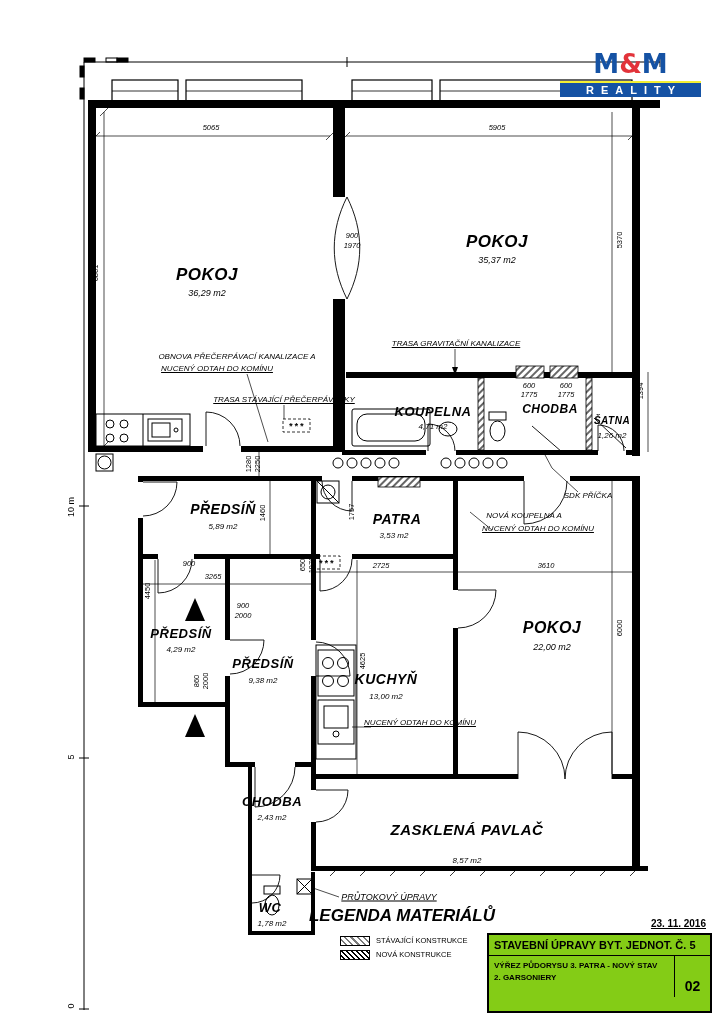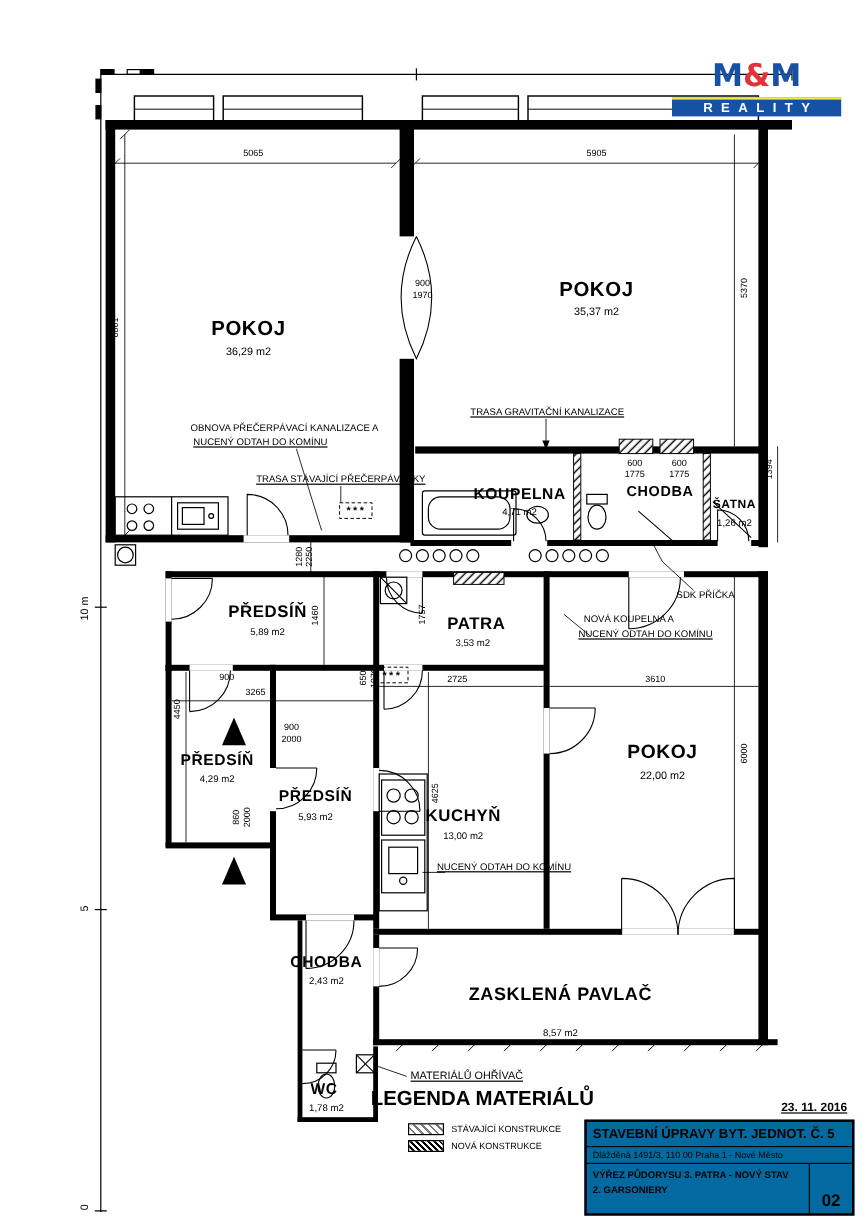--- a/index.html
+++ b/index.html
@@ -1,40 +1,40 @@
 <!DOCTYPE html>
 <html style="--logo_blue: #1552a4; --logo_red: #e2333a; --logo_yellow: #f3ef33;"><head>
 <meta charset="utf-8">
 <style>
   * { margin:0; padding:0; box-sizing:border-box; }
   body { background:#fff; }
   .canvas { position:relative; width:723px; height:1024px; background:#fff;
             font-family:"Liberation Sans", sans-serif; color:#000; overflow:hidden; }
   .plan { position:absolute; left:0; top:0; z-index:1; }
   .c,.cv,.cr,.cl { position:absolute; white-space:nowrap; z-index:2; line-height:1; }
-  .c  { transform:translate(-50%,-50%); }
+  .c  { transform:translate(-50%,-50%);font-style:italic; }
   .cv { transform:translate(-50%,-50%) rotate(-90deg); }
   .cr { transform:translate(-100%,-50%);text-decoration:underline; }
   .cl { transform:translate(0,-50%); }
   .rn  { font-weight:bold; letter-spacing:0.5px; }
   .ann { font-size:8px; }
   .dim { font-size:7.5px; }
   .u   { text-decoration:underline; }
   .stars { font-size:9px; letter-spacing:2px; font-weight:bold; }
 
   .logo { position:absolute; left:560px; top:50px; width:141px; height:47px; z-index:3; text-align:center; }
   .logo-top { height:29px; font-weight:bold; font-size:26px; line-height:29px;
               font-family:"DejaVu Sans", sans-serif; color:var(--logo_blue); }
   .logo-top .amp { color:var(--logo_red); }
   .logo-bottom { height:16px; margin-top:2px; background:var(--logo_blue); color:#fff;
                  font-weight:bold; font-size:11px; line-height:14px; letter-spacing:7px;
                  padding-left:7px; border-top:2px solid var(--logo_yellow); }
 
   .titleblock { position:absolute; left:487px; top:933px; width:225px; height:80px;
-                border:2px solid #000; background:#0369a1; z-index:3; }
+                border:2px solid #000; background:#84cc16; z-index:3; }
   .tb-r1 { height:21px; line-height:21px; border-bottom:1px solid #000; font-weight:bold; font-size:11px; padding-left:5px; }
   .tb-r2 { height:14px; line-height:14px; border-bottom:1px solid #000; font-size:7.5px; padding-left:5px; }
   .tb-r3 { display:flex; height:41px; }
   .tb-left { flex:1; padding:4px 0 0 5px; font-weight:bold; font-size:8px; line-height:12px; }
   .tb-num { width:36px; border-left:1px solid #000; display:flex; align-items:flex-end;
             justify-content:center; font-weight:bold; font-size:14px; padding-bottom:3px; }
 
   .date { font-size:10px; font-weight:bold; }
   .legend-title { font-size:17px; font-weight:bold; }
   .legend-label { font-size:7.5px; }
@@ -285,41 +285,41 @@
   <div class="c rn" style="left:550px;top:409px;font-size:12px">CHODBA</div>
   <div class="c rn" style="left:612px;top:421px;font-size:10px">ŠATNA</div>
   <div class="c" style="left:612px;top:436px;font-size:8px">1,26 m2</div>
   <div class="c rn" style="left:223px;top:509px;font-size:14px">PŘEDSÍŇ</div>
   <div class="c" style="left:223px;top:527px;font-size:8px">5,89 m2</div>
   <div class="c rn" style="left:397px;top:519px;font-size:14px">PATRA</div>
   <div class="c" style="left:394px;top:536px;font-size:8px">3,53 m2</div>
   <div class="c rn" style="left:181px;top:633px;font-size:13px">PŘEDSÍŇ</div>
   <div class="c" style="left:181px;top:650px;font-size:8px">4,29 m2</div>
   <div class="c rn" style="left:263px;top:663px;font-size:13px">PŘEDSÍŇ</div>
-  <div class="c" style="left:263px;top:681px;font-size:8px">5,93 m2</div>
+  <div class="c" style="left:263px;top:681px;font-size:8px">9,38 m2</div>
   <div class="c rn" style="left:386px;top:679px;font-size:14px">KUCHYŇ</div>
   <div class="c" style="left:386px;top:697px;font-size:8px">13,00 m2</div>
   <div class="c rn" style="left:552px;top:628px;font-size:16px">POKOJ</div>
   <div class="c" style="left:552px;top:647px;font-size:9px">22,00 m2</div>
   <div class="c rn" style="left:272px;top:801px;font-size:13px">CHODBA</div>
   <div class="c" style="left:272px;top:818px;font-size:8px">2,43 m2</div>
   <div class="c rn" style="left:467px;top:829px;font-size:15px">ZASKLENÁ PAVLAČ</div>
   <div class="c" style="left:467px;top:861px;font-size:8px">8,57 m2</div>
   <div class="c rn" style="left:270px;top:907px;font-size:13px">WC</div>
   <div class="c" style="left:272px;top:924px;font-size:8px">1,78 m2</div>
 
   <div class="c ann" style="left:237px;top:357px">OBNOVA PŘEČERPÁVACÍ KANALIZACE A</div>
   <div class="c ann u" style="left:217px;top:369px">NUCENÝ ODTAH DO KOMÍNU</div>
   <div class="c ann u" style="left:456px;top:344px">TRASA GRAVITAČNÍ KANALIZACE</div>
   <div class="c ann u" style="left:284px;top:400px">TRASA STÁVAJÍCÍ PŘEČERPÁVAČKY</div>
   <div class="c ann" style="left:588px;top:496px">SDK PŘÍČKA</div>
   <div class="c ann" style="left:524px;top:516px">NOVÁ KOUPELNA A</div>
   <div class="c ann u" style="left:538px;top:529px">NUCENÝ ODTAH DO KOMÍNU</div>
   <div class="c ann u" style="left:420px;top:723px">NUCENÝ ODTAH DO KOMÍNU</div>
-  <div class="c ann u" style="left:389px;top:897px;font-size:9px">MATERIÁLŮ OHŘÍVAČ</div>
+  <div class="c ann u" style="left:389px;top:897px;font-size:9px">PRŮTOKOVÝ ÚPRAVY</div>
   <div class="c stars" style="left:297px;top:426px">***</div>
   <div class="c stars" style="left:327px;top:563px">***</div>
 
   <div class="c dim" style="left:211px;top:128px">5065</div>
   <div class="c dim" style="left:497px;top:128px">5905</div>
   <div class="cv dim" style="left:96px;top:273px">6861</div>
   <div class="cv dim" style="left:620px;top:240px">5370</div>
   <div class="c dim" style="left:352px;top:236px">900</div>
   <div class="c dim" style="left:352px;top:246px">1970</div>
   <div class="c dim" style="left:529px;top:386px">600</div>
@@ -352,21 +352,20 @@
   <div class="cr date" style="left:706px;top:924px">23. 11. 2016</div>
 
   <div class="c legend-title" style="left:402px;top:915px">LEGENDA MATERIÁLŮ</div>
   <div class="swatch sw1" style="left:340px;top:936px"></div>
   <div class="cl legend-label" style="left:376px;top:941px">STÁVAJÍCÍ KONSTRUKCE</div>
   <div class="swatch sw2" style="left:340px;top:950px"></div>
   <div class="cl legend-label" style="left:376px;top:955px">NOVÁ KONSTRUKCE</div>
 
   <div class="titleblock">
     <div class="tb-r1">STAVEBNÍ ÚPRAVY BYT. JEDNOT. Č. 5</div>
-    <div class="tb-r2">Dlážděná 1491/3, 110 00 Praha 1 - Nové Město</div>
     <div class="tb-r3">
       <div class="tb-left">
         <div>VÝŘEZ PŮDORYSU 3. PATRA - NOVÝ STAV</div>
         <div>2. GARSONIERY</div>
       </div>
       <div class="tb-num">02</div>
     </div>
   </div>
 
 </div>

